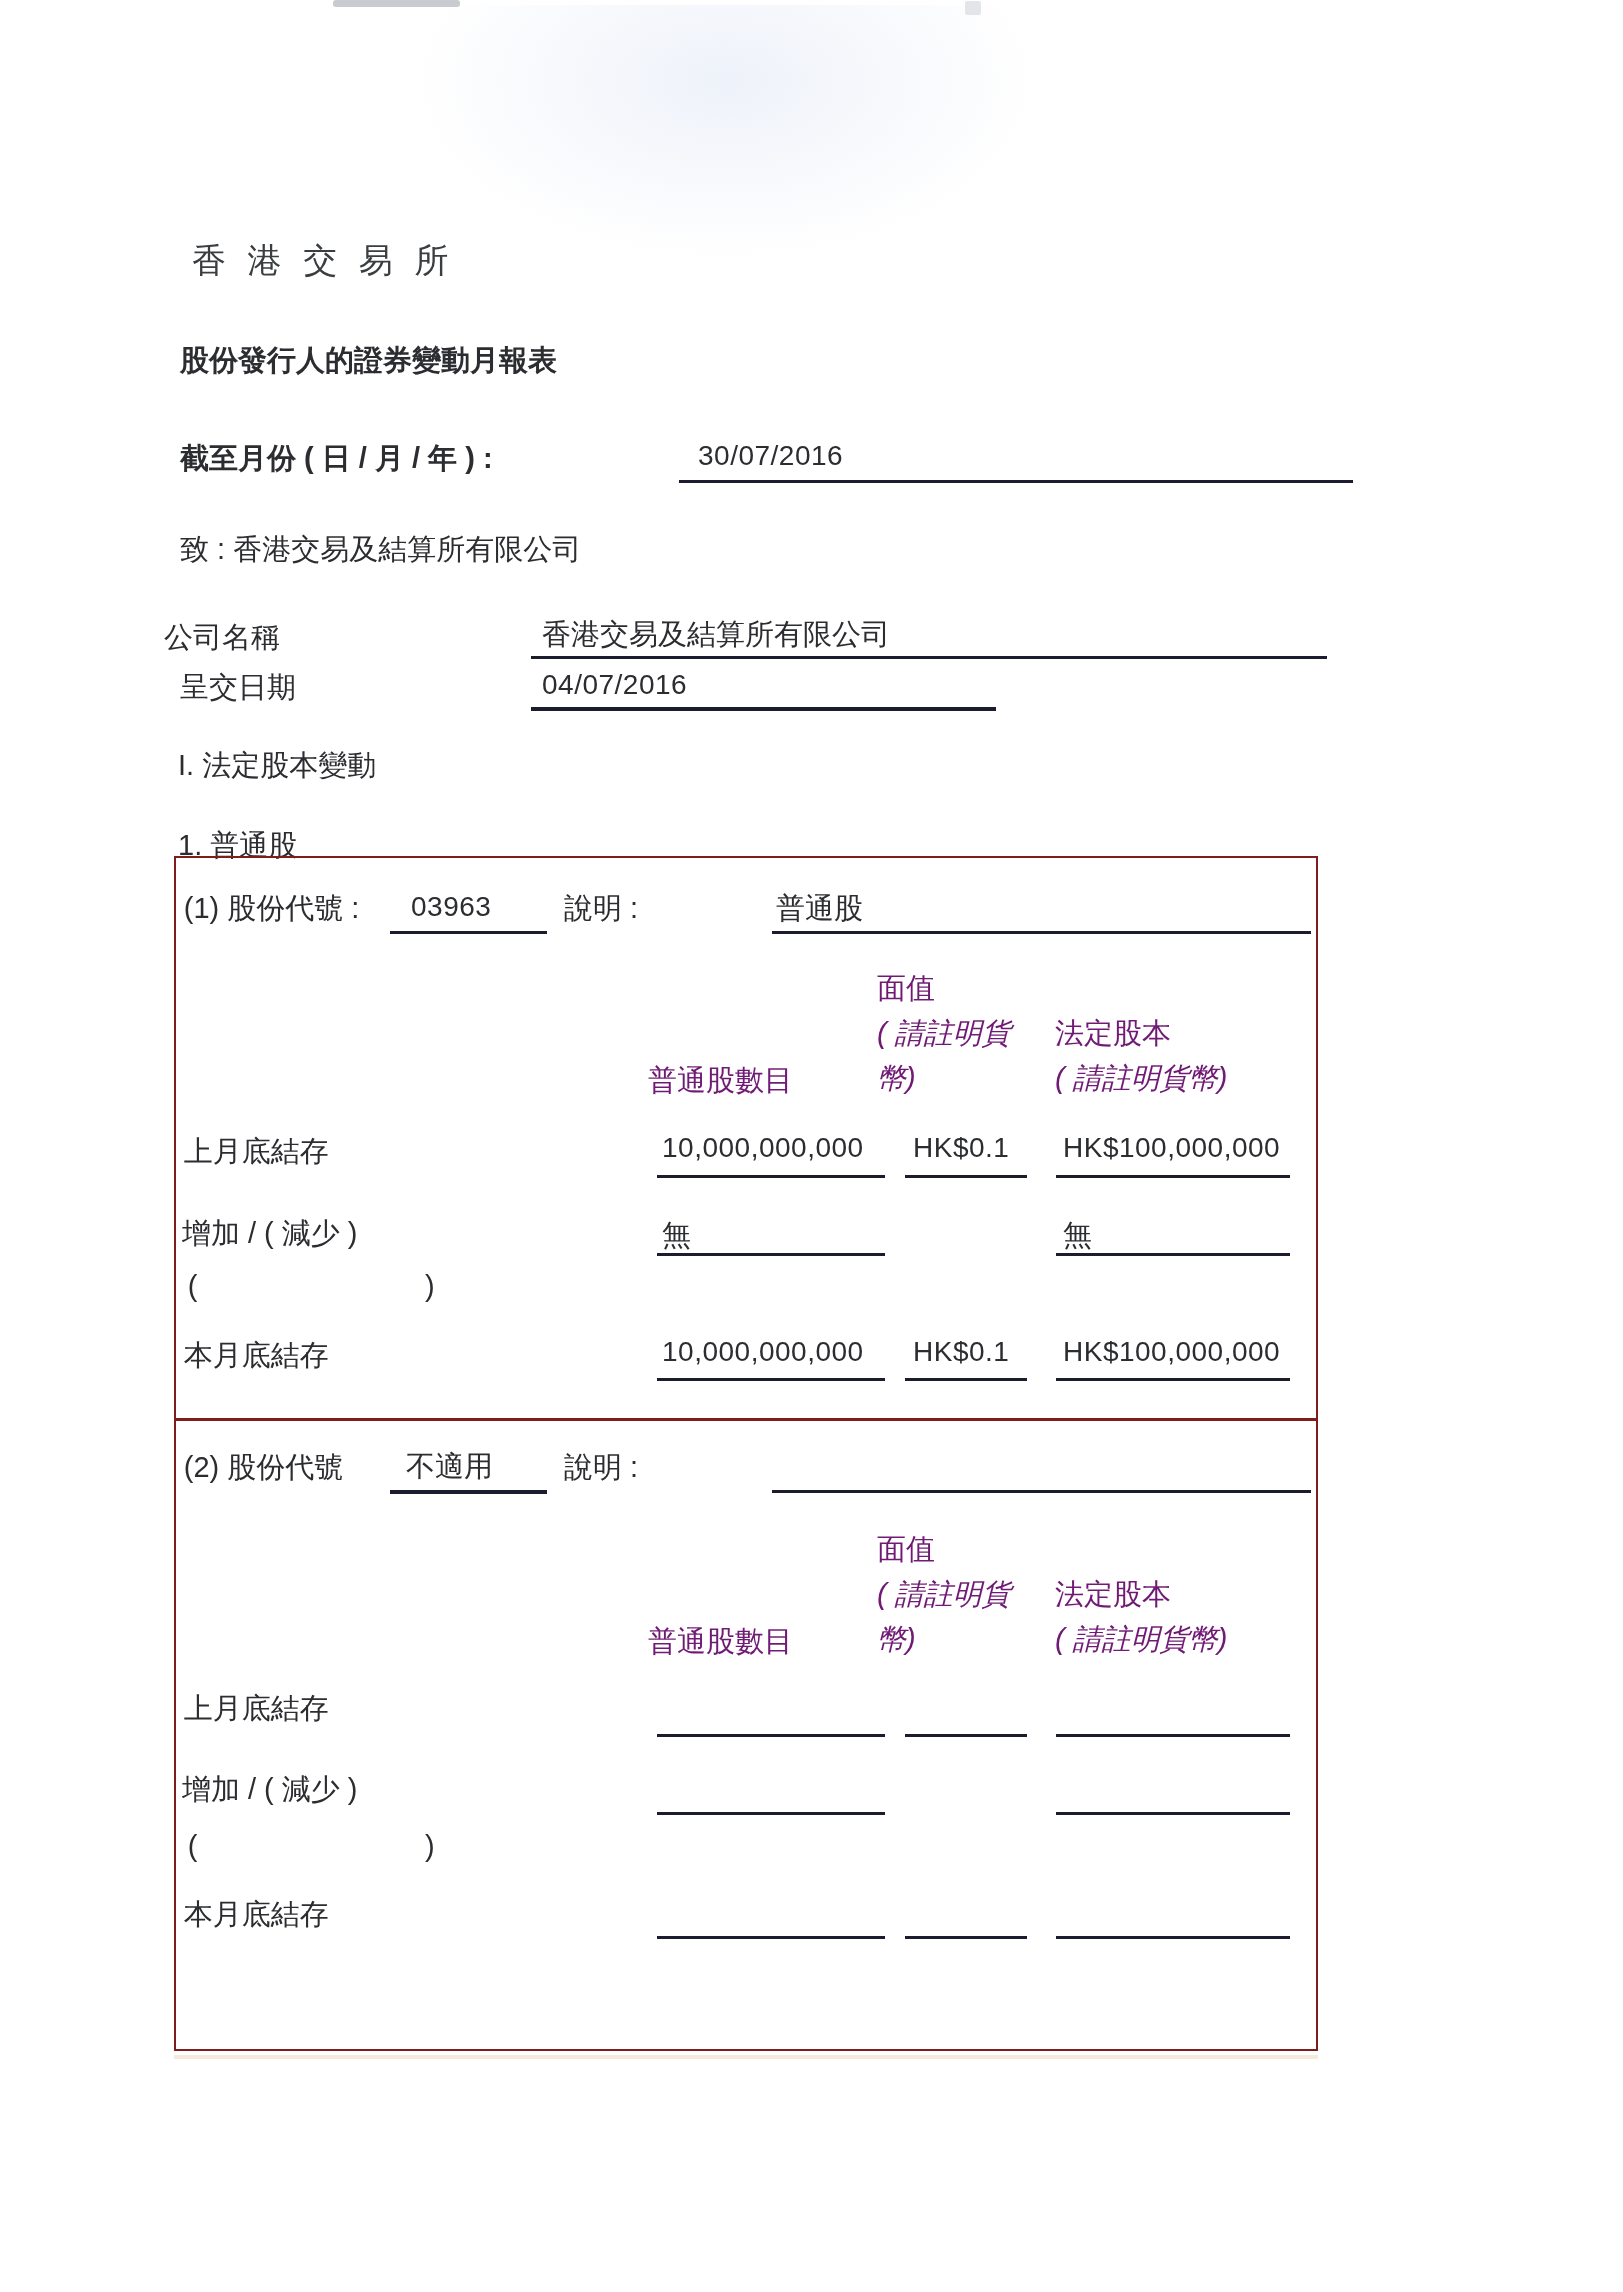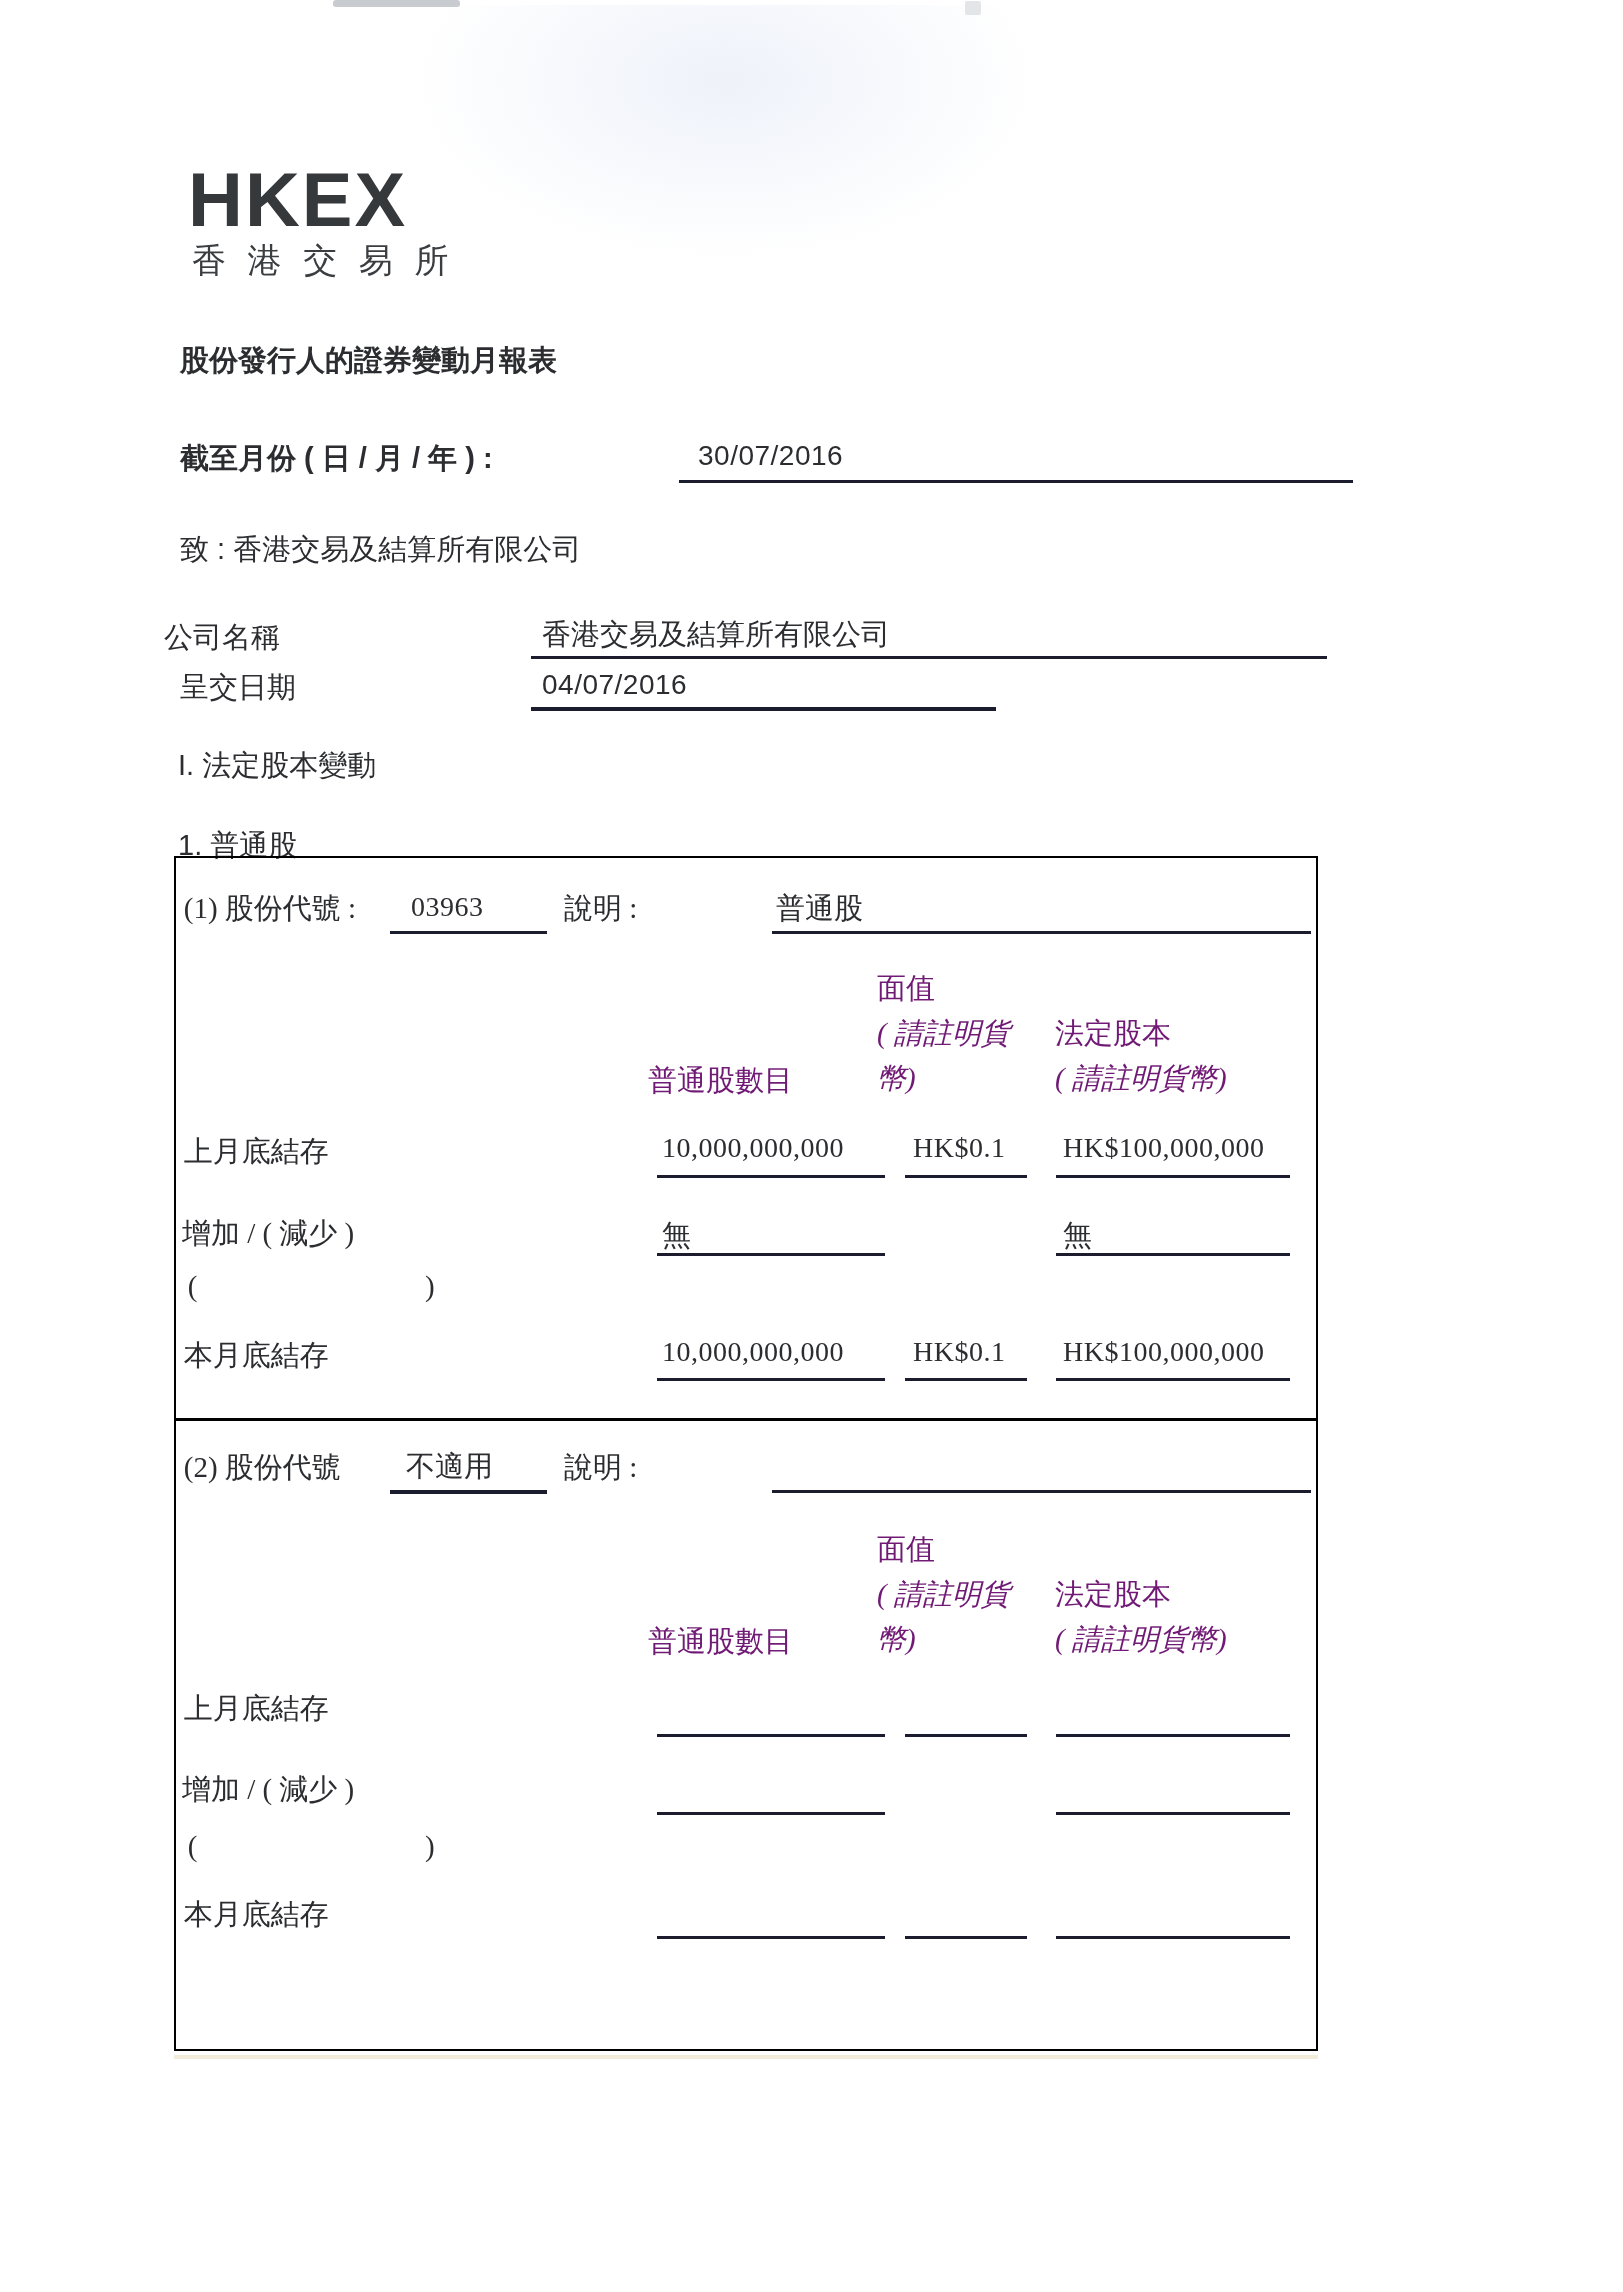--- a/index.html
+++ b/index.html
@@ -8,37 +8,36 @@
     width:1623px;height:2293px;
     background:#ffffff;
     font-family:"Liberation Sans", sans-serif;
     overflow:hidden;
   }
   .t{position:absolute;color:#2c2d31;font-size:29px;white-space:nowrap;line-height:1.2;}
   .b600{font-weight:600;}
   .num{font-size:28px;letter-spacing:0.5px;}
   .it{font-style:italic;}
   .ul{position:absolute;height:2.9px;background:#1b1d2e;}
-  .box{position:absolute;border:2px solid #000000;font-family:Liberation Serif, serif;}
+  .box{position:absolute;border:2px solid #7f1d1d;}
   .hdrblk{position:absolute;text-align:left;color:#701a75;font-size:29px;line-height:45px;white-space:nowrap;}
   .logo-en{position:absolute;font-weight:700;font-size:76px;color:#35393c;letter-spacing:2px;line-height:1;}
   .logo-cn{position:absolute;font-weight:500;font-size:34px;color:#3a3e41;letter-spacing:21.6px;line-height:1;}
   .artifact{position:absolute;pointer-events:none;}
 </style>
 </head>
 <body>
 
 <div class="page">
 
   <div class="artifact" style="left:333px;top:0;width:127px;height:6.9px;background:#9aa0a8;opacity:.55;border-radius:2.9px;"></div>
   <div class="artifact" style="left:965px;top:1px;width:15.7px;height:13.7px;background:#c8ccd2;opacity:.5;border-radius:2px;"></div>
   <div class="artifact" style="left:412px;top:4.9px;width:627px;height:255px;background:radial-gradient(ellipse at 50% 30%, rgba(224,231,245,0.55), rgba(224,231,245,0) 70%);"></div>
   <div class="artifact" style="left:174px;top:2055px;width:1144px;height:3.9px;background:#efe6cf;opacity:.75;"></div>
 
-  <div class="logo-en" style="left:188px;top:162px;">HKEX</div>
   <div class="logo-cn" style="left:192px;top:243px;">香港交易所</div>
 
   <div class="t b600" style="left:180px;top:343px;">股份發行人的證券變動月報表</div>
 
   <div class="t b600" style="left:180px;top:441px;">截至月份 ( 日 / 月 / 年 ) :</div>
   <div class="t num" style="left:698px;top:439px;">30/07/2016</div>
   <div class="ul" style="left:679px;top:480px;width:674px;"></div>
 
   <div class="t" style="left:180px;top:532px;">致 : 香港交易及結算所有限公司</div>
 

